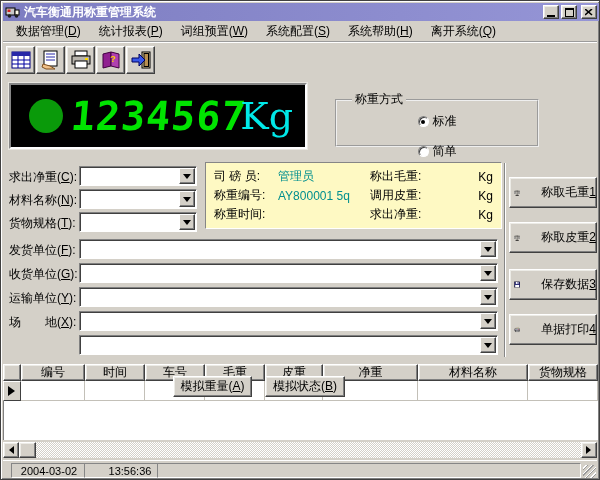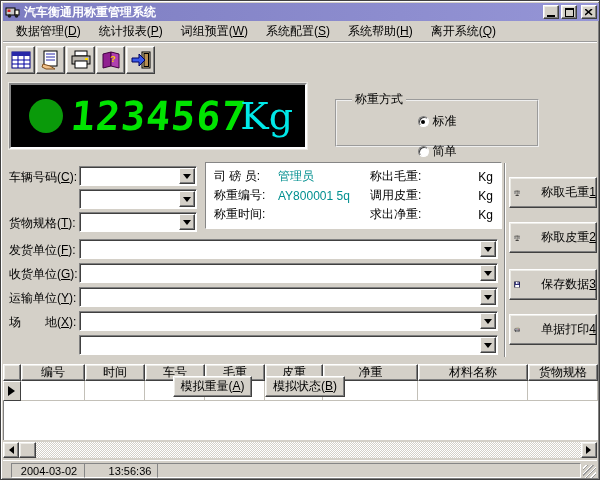--- a/index.html
+++ b/index.html
@@ -41,21 +41,21 @@
   .radio.checked::after{content:"";width:4px;height:4px;border-radius:50%;background:#000;}
   
   .flabel{position:absolute;left:8px;font-size:12px;white-space:nowrap;}
   .combo{position:absolute;height:20px;background:#fff;border:1px solid;border-color:#808080 #fff #fff #808080;box-shadow:inset 1px 1px 0 #404040;}
   .combo .val{position:absolute;left:4px;top:2px;right:20px;font-size:12px;overflow:hidden;white-space:nowrap;}
   .combo .drop{position:absolute;right:1px;top:1px;bottom:1px;width:16px;background:#d4d0c8;
     border:1px solid;border-color:#fff #404040 #404040 #fff;box-shadow:inset -1px -1px 0 #808080;
     display:flex;align-items:center;justify-content:center;}
   .tri-down{width:0;height:0;border:4px solid transparent;border-top:5px solid #000;margin-top:4px;}
   
-  .infopanel{position:absolute;left:204px;top:161px;width:297px;height:67px;background:#ffffff;
+  .infopanel{position:absolute;left:204px;top:161px;width:297px;height:67px;background:#fef9c3;
     border:1px solid;border-color:#868686 #fff #fff #868686;padding:4px 8px 0 8px;}
   .inforow{display:flex;align-items:center;height:19px;font-size:12px;white-space:nowrap;}
   .inforow .l{width:64px;}
   .inforow .lv{width:92px;color:#008f8f;}
   .inforow .r{width:62px;}
   .inforow .rv{flex:1;color:#008f8f;}
   .inforow .u{width:22px;text-align:right;}
   
   .vdivider{position:absolute;left:503px;top:162px;width:2px;height:194px;background:#868686;border-right:1px solid #fff;}
   .act-btn{position:absolute;left:508px;width:88px;height:31px;display:flex;align-items:center;justify-content:flex-start;
@@ -183,27 +183,28 @@
         <span class="radio"></span>
         <span>皮重</span>
       </span>
       <span class="radio-opt">
         <span class="radio"></span>
         <span>净重</span>
       </span>
     </div>
   </fieldset>
 
-  <span class="flabel" style="top:168px"><span>车辆号码(</span><span class="hk">C</span><span>):</span></span>
+  <span class="flabel" style="top:168px"><span>求出净重(</span><span class="hk">C</span><span>):</span></span>
   <div class="combo" style="left:78px;top:165px;width:118px">
     <span class="val"></span>
     <span class="drop">
         <span class="tri-down"></span>
       </span>
   </div>
+  <span class="flabel" style="top:191px"><span>材料名称(</span><span class="hk">N</span><span>):</span></span>
   <div class="combo" style="left:78px;top:188px;width:118px">
     <span class="val"></span>
     <span class="drop">
         <span class="tri-down"></span>
       </span>
   </div>
   <span class="flabel" style="top:214px"><span>货物规格(</span><span class="hk">T</span><span>):</span></span>
   <div class="combo" style="left:78px;top:211px;width:118px">
     <span class="val"></span>
     <span class="drop">

